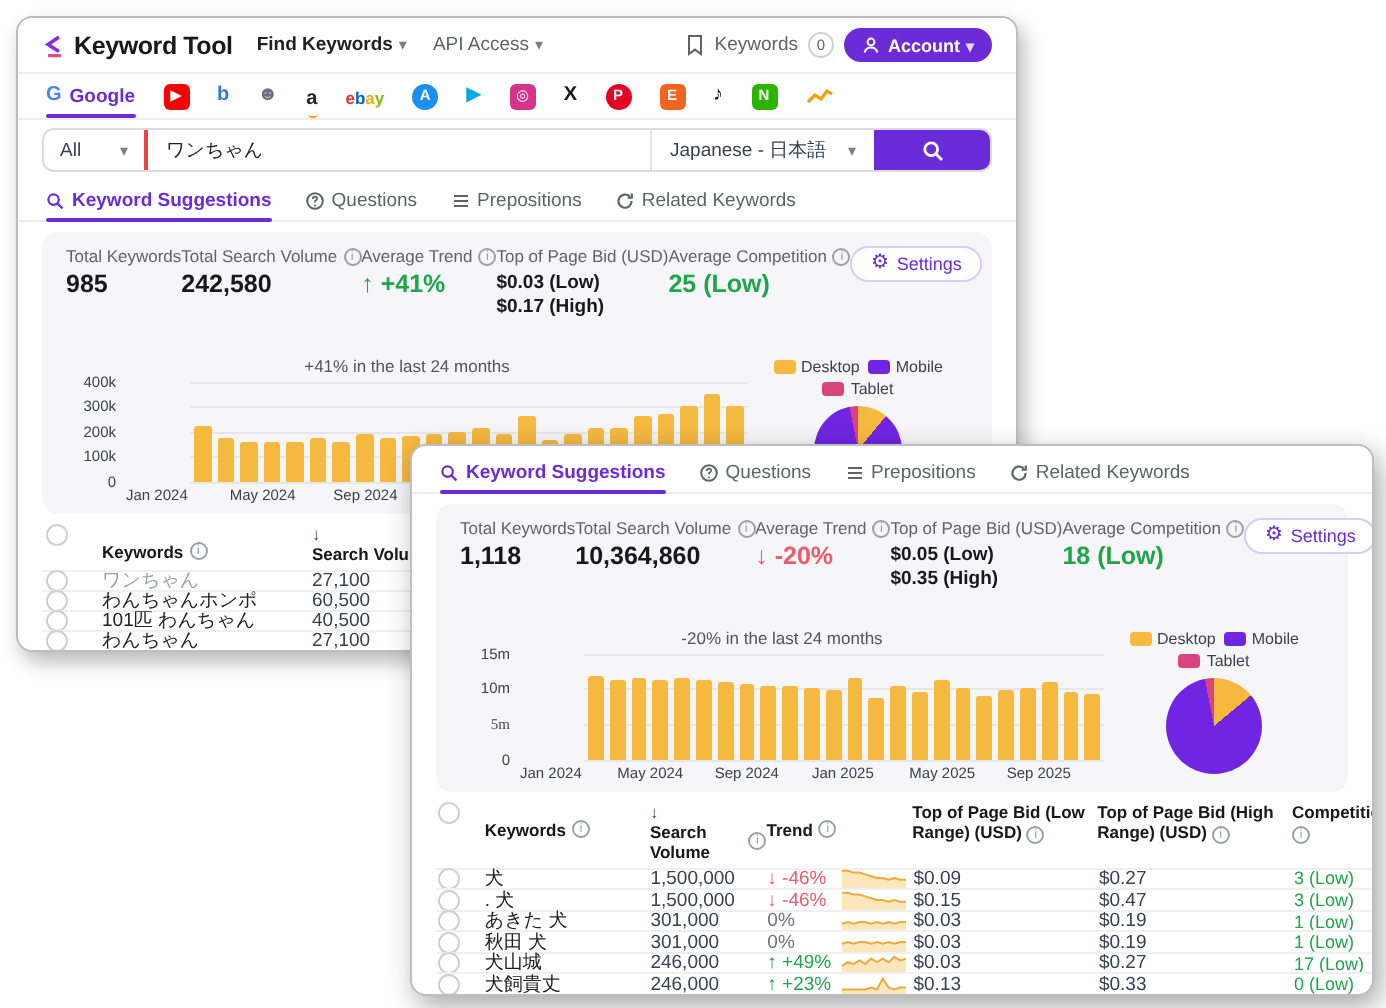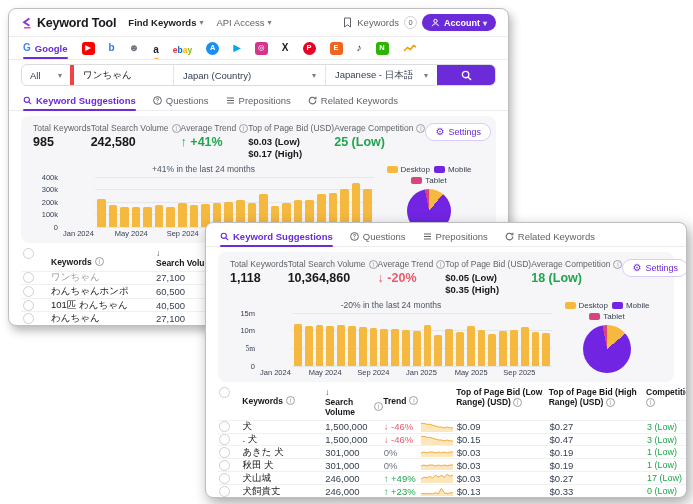--- a/index.html
+++ b/index.html
@@ -28,21 +28,21 @@
   .p-letter { font-weight:bold; font-size:10px; line-height:1; }
   .p-badge { width:13px; height:13px; border-radius:3px; color:#fff; font-size:7.5px; font-weight:bold; display:flex; align-items:center; justify-content:center; line-height:1; }
   .p-badge.round { border-radius:50%; }
   .amazon-wrap { position:relative; }
   .amazon-wrap .smile { position:absolute; left:1px; right:0; bottom:-2px; height:3px; border-bottom:1.5px solid #FF9900; border-radius:0 0 60% 60%; }
   .ebay-letters span { font-size:8.5px; font-weight:bold; }
 
   
   .search-row { padding:4px 12px; flex:none; }
   .search-bar { display:flex; align-items:stretch; border:1px solid #dcdce0; border-radius:6px; height:22px; font-size:9.5px; color:#374151; overflow:hidden; }
-  .scope { display:flex; align-items:center; width:52px; padding:0 8px; border-right:4px solid #ef4444; justify-content:space-between; cursor:pointer; }
+  .scope { display:flex; align-items:center; width:52px; padding:0 8px; border-right:2px solid #ef4444; justify-content:space-between; cursor:pointer; }
   .query { flex:1; display:flex; align-items:center; padding:0 9px; }
   .query input { border:none; outline:none; width:100%; font-size:9.5px; color:#202124; font-family:inherit; background:transparent; }
   .dd { display:flex; align-items:center; justify-content:space-between; padding:0 9px; border-left:1px solid #e5e5e8; cursor:pointer; }
   .dd.country { width:152px; }
   .dd.language { width:112px; }
   .search-btn { width:58px; background:#6C2BD9; border:none; display:flex; align-items:center; justify-content:center; cursor:pointer; }
 
   
   .tabs { display:flex; gap:17px; padding:0 14px; height:21px; border-bottom:1px solid #ececee; flex:none; align-items:stretch; }
   .tab { display:flex; align-items:center; gap:4px; font-size:9.5px; color:#5f6368; position:relative; cursor:pointer; }
@@ -55,21 +55,21 @@
   .stats { display:flex; align-items:flex-start; }
   .stat .lbl { font-size:8.5px; color:#5f6368; display:flex; align-items:center; gap:3px; white-space:nowrap; }
   .stat .val { font-size:12.5px; font-weight:bold; color:#17171c; margin-top:2px; }
   .stat .val.green { color:#1FA54C; } .stat .val.red { color:#EC5A6B; }
   .stat .val.bid { font-size:9.5px; line-height:1.3; margin-top:3px; }
   .s1{width:93px}.s2{width:118px}.s3{width:90px}.s4{width:118px}.s5{width:112px}
   .settings-btn { margin-left:auto; display:flex; align-items:center; gap:4px; border:1px solid #d9cbf8; color:#6C2BD9; border-radius:999px; padding:3px 9px; font-size:9px; background:#fff; cursor:pointer; align-self:flex-start; }
   .gear { font-size:10px; line-height:1; }
 
   
-  .chart-row { display:flex; margin-top:3px; }
+  .chart-row { display:flex; margin-top:17px; }
   .bar-chart { flex:1; min-width:0; }
   .chart-title { text-align:center; font-size:8.5px; color:#4b5563; margin-bottom:3px; }
   .plot-area { display:flex;gap:32px; }
   .y-axis { width:30px; position:relative; flex:none; }
   .ytick { position:absolute; right:5px; transform:translateY(-50%); font-size:7.5px; color:#374151; white-space:nowrap; }
   .plot { flex:1; position:relative; }
   #chart-back .plot, #chart-back .y-axis { height:50px; }
   #chart-front .plot, #chart-front .y-axis { height:53px; }
   .gridline { position:absolute; left:0; right:0; height:1px; background:#e7e7ea; }
   .bars { position:absolute; inset:0; display:flex; align-items:flex-end; gap:3px; padding:0 2px; }
@@ -196,23 +196,20 @@
       </span>
     </div>
 
   <div class="search-row">
     <div class="search-bar">
       <span class="scope caret">
           <span>All</span>
         </span>
       <span class="query">
           <input class="query-input" value="ワンちゃん" style="">
-        </span>
-      <span class="dd country caret">
-          <span>Japan (Country)</span>
         </span>
       <span class="dd language caret">
           <span>Japanese - 日本語</span>
         </span>
       <button class="search-btn">
         <svg width="11" height="11" viewBox="0 0 11 11">
             <circle cx="4.6" cy="4.6" r="3.2" fill="none" stroke="#fff" stroke-width="1.4"></circle>
             <line x1="7" y1="7" x2="10" y2="10" stroke="#fff" stroke-width="1.4"></line>
           </svg>
       </button>

